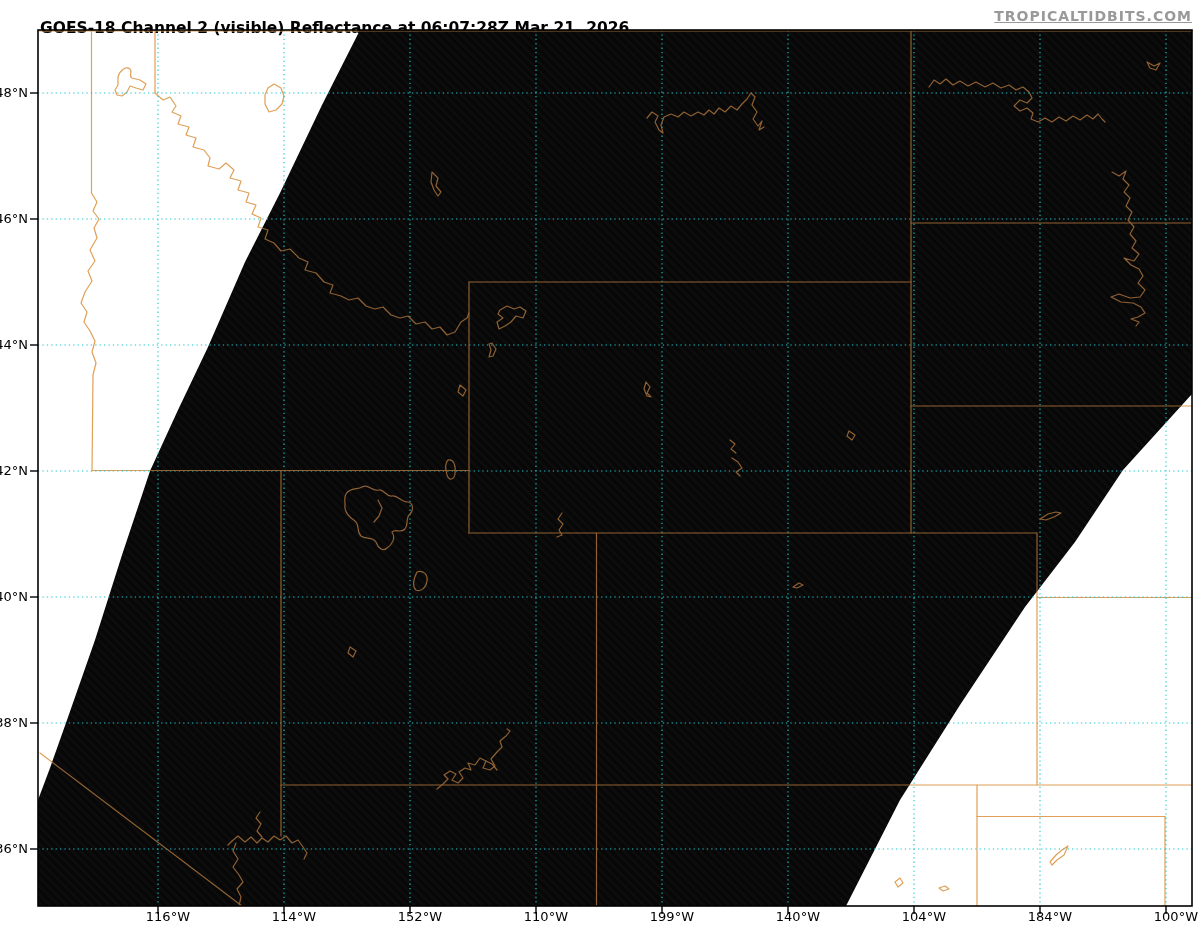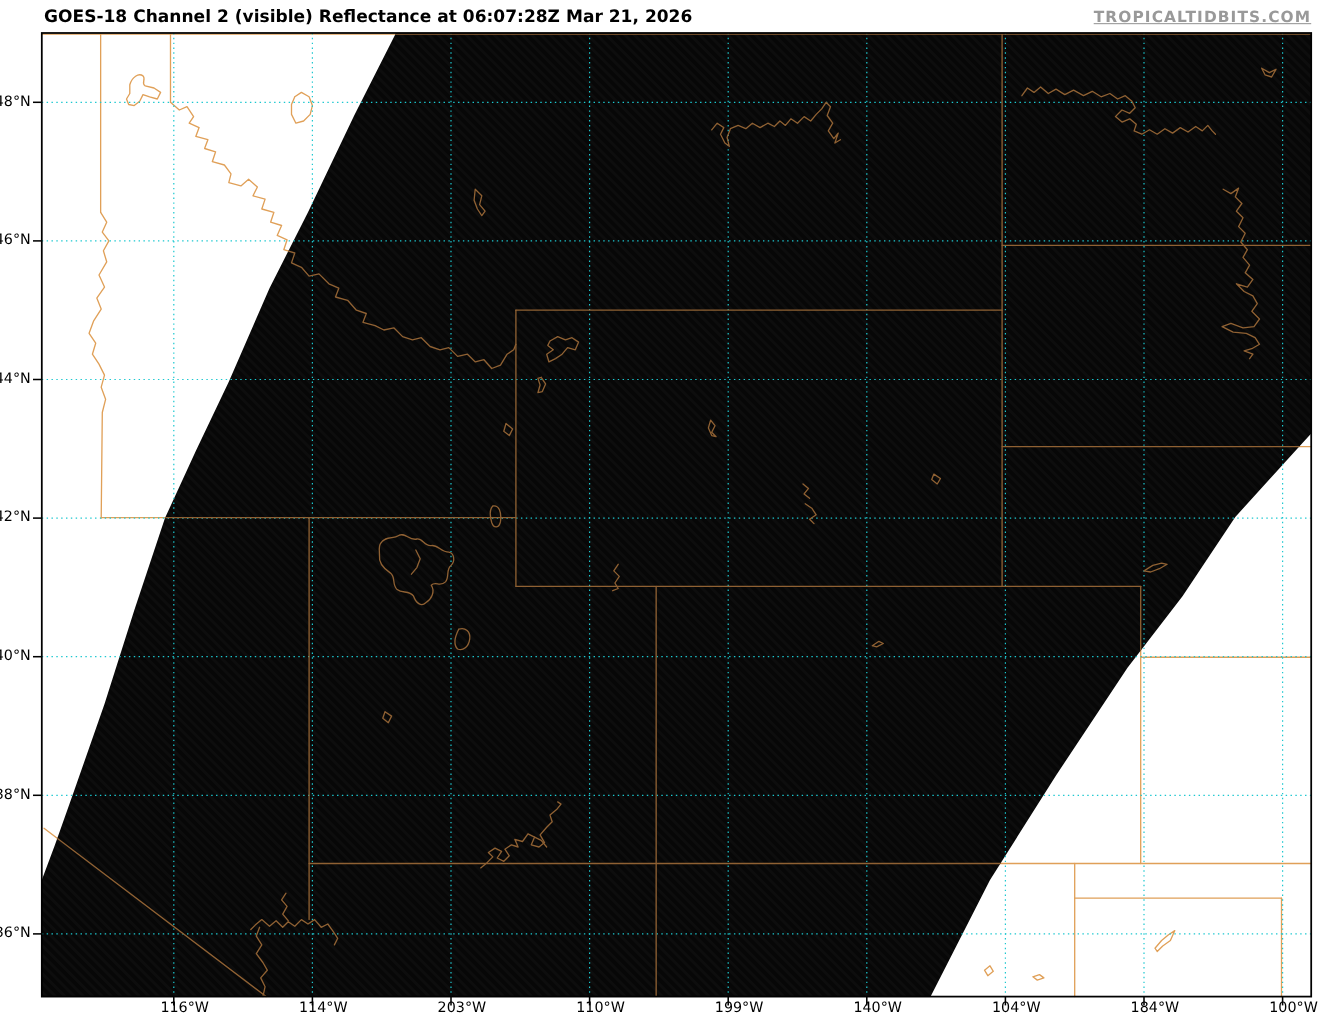--- a/index.html
+++ b/index.html
@@ -1,21 +1,21 @@
 <!DOCTYPE html>
 <html><head>
 <meta charset="utf-8">
 <style>
   html,body{margin:0;padding:0;background:#ffffff;}
   .page{
     position:relative;width:1200px;height:929px;background:#ffffff;
     font-family:"DejaVu Sans","Liberation Sans",sans-serif;overflow:hidden;
   }
   .fig-title{
-    position:absolute;left:40px;top:6px;font-size:15.5px;font-weight:bold;color:#000;
+    position:absolute;left:40px;top:19px;font-size:15.5px;font-weight:bold;color:#000;
     white-space:nowrap;letter-spacing:0px;
   }
   .watermark{
     position:absolute;right:8px;top:8px;font-size:14px;font-weight:bold;color:#999999;
     letter-spacing:1px;white-space:nowrap;text-decoration:underline;
   }
   .map-svg{position:absolute;left:0;top:0;}
   .lat-label{
     position:absolute;width:60px;text-align:right;font-size:13px;color:#000;line-height:16px;
   }
@@ -197,21 +197,21 @@
   <div class="lat-label" style="right:1172px;top:85px">48°N</div>
   <div class="lat-label" style="right:1172px;top:211px">46°N</div>
   <div class="lat-label" style="right:1172px;top:337px">44°N</div>
   <div class="lat-label" style="right:1172px;top:463px">42°N</div>
   <div class="lat-label" style="right:1172px;top:589px">40°N</div>
   <div class="lat-label" style="right:1172px;top:715px">38°N</div>
   <div class="lat-label" style="right:1172px;top:841px">36°N</div>
 
   <div class="lon-label" style="left:126px">116°W</div>
   <div class="lon-label" style="left:252px">114°W</div>
-  <div class="lon-label" style="left:378px">203°W</div>
+  <div class="lon-label" style="left:378px">152°W</div>
   <div class="lon-label" style="left:504px">110°W</div>
   <div class="lon-label" style="left:630px">199°W</div>
   <div class="lon-label" style="left:756px">140°W</div>
   <div class="lon-label" style="left:882px">104°W</div>
   <div class="lon-label" style="left:1008px">184°W</div>
   <div class="lon-label" style="left:1134px">100°W</div>
 
 </div>
 
 </body></html>

